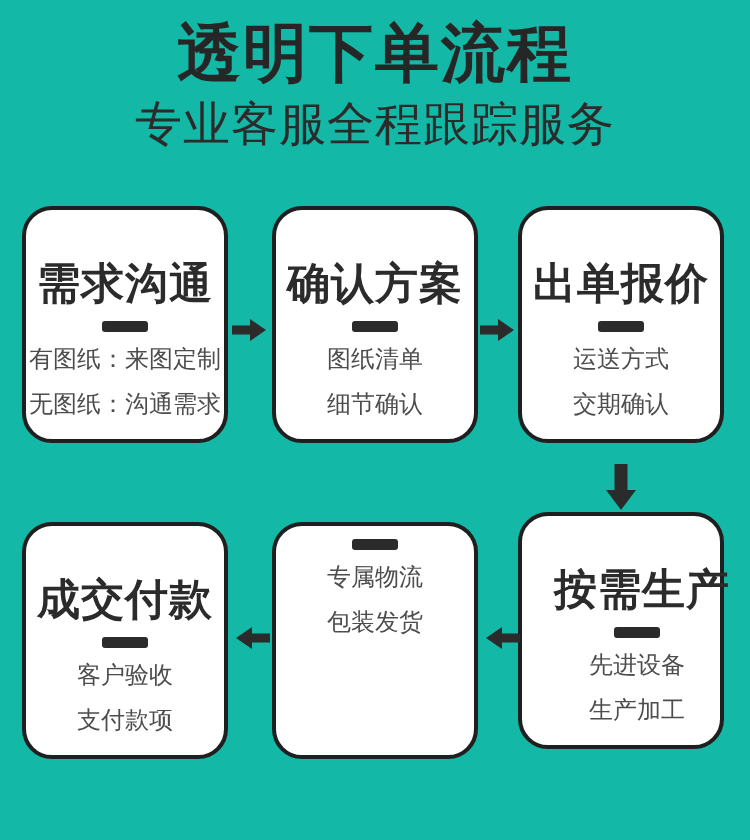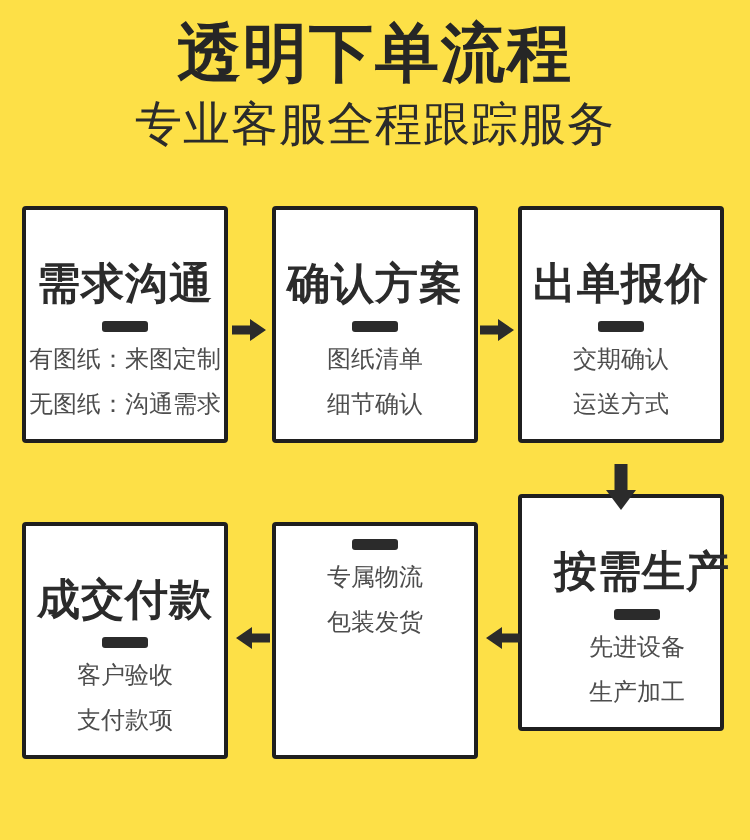--- a/index.html
+++ b/index.html
@@ -5,21 +5,21 @@
   html, body {
     margin: 0;
     padding: 0;
     background: #ffffff;
     font-family: "Liberation Sans", "DejaVu Sans", sans-serif;
   }
   .canvas {
     position: relative;
     width: 750px;
     height: 840px;
-    background: #fde047;
+    background: #14b8a6;
     overflow: hidden;
     margin: 0 auto;
   }
   .header {
     position: absolute;
     top: 16px;
     left: 0;
     width: 750px;
     text-align: center;
   }
@@ -38,21 +38,21 @@
     color: #2b2b2b;
     letter-spacing: 1px;
     margin: 6px 0 15px 0;
   }
   .step-box {
     position: absolute;
     width: 206px;
     height: 237px;
     box-sizing: border-box;
     border: 4px solid #1f1f1f;
-    border-radius: 4px;
+    border-radius: 30px;
     background: #ffffff;
     text-align: center;
   }
   .box-title {
     margin-top: 48px;
     font-size: 43px;
     line-height: 50px;
     font-weight: 800;
     color: #2b2b2b;
     letter-spacing: 1px;
@@ -107,26 +107,26 @@
     <div class="box-sub">
       <div class="sub-line">图纸清单</div>
       <div class="sub-line">细节确认</div>
     </div>
   </div>
 
   <div class="step-box" style="left:518px; top:206px;">
     <div class="box-title">出单报价</div>
     <div class="dash"></div>
     <div class="box-sub">
+      <div class="sub-line">运送方式</div>
       <div class="sub-line">交期确认</div>
-      <div class="sub-line">运送方式</div>
     </div>
   </div>
 
-  <div class="step-box" style="left:518px; top:494px;padding-left:32px;">
+  <div class="step-box" style="left:518px; top:512px;padding-left:32px;">
     <div class="box-title">按需生产</div>
     <div class="dash"></div>
     <div class="box-sub">
       <div class="sub-line">先进设备</div>
       <div class="sub-line">生产加工</div>
     </div>
   </div>
 
   <div class="step-box" style="left:272px; top:522px;">
     <div class="dash"></div>

